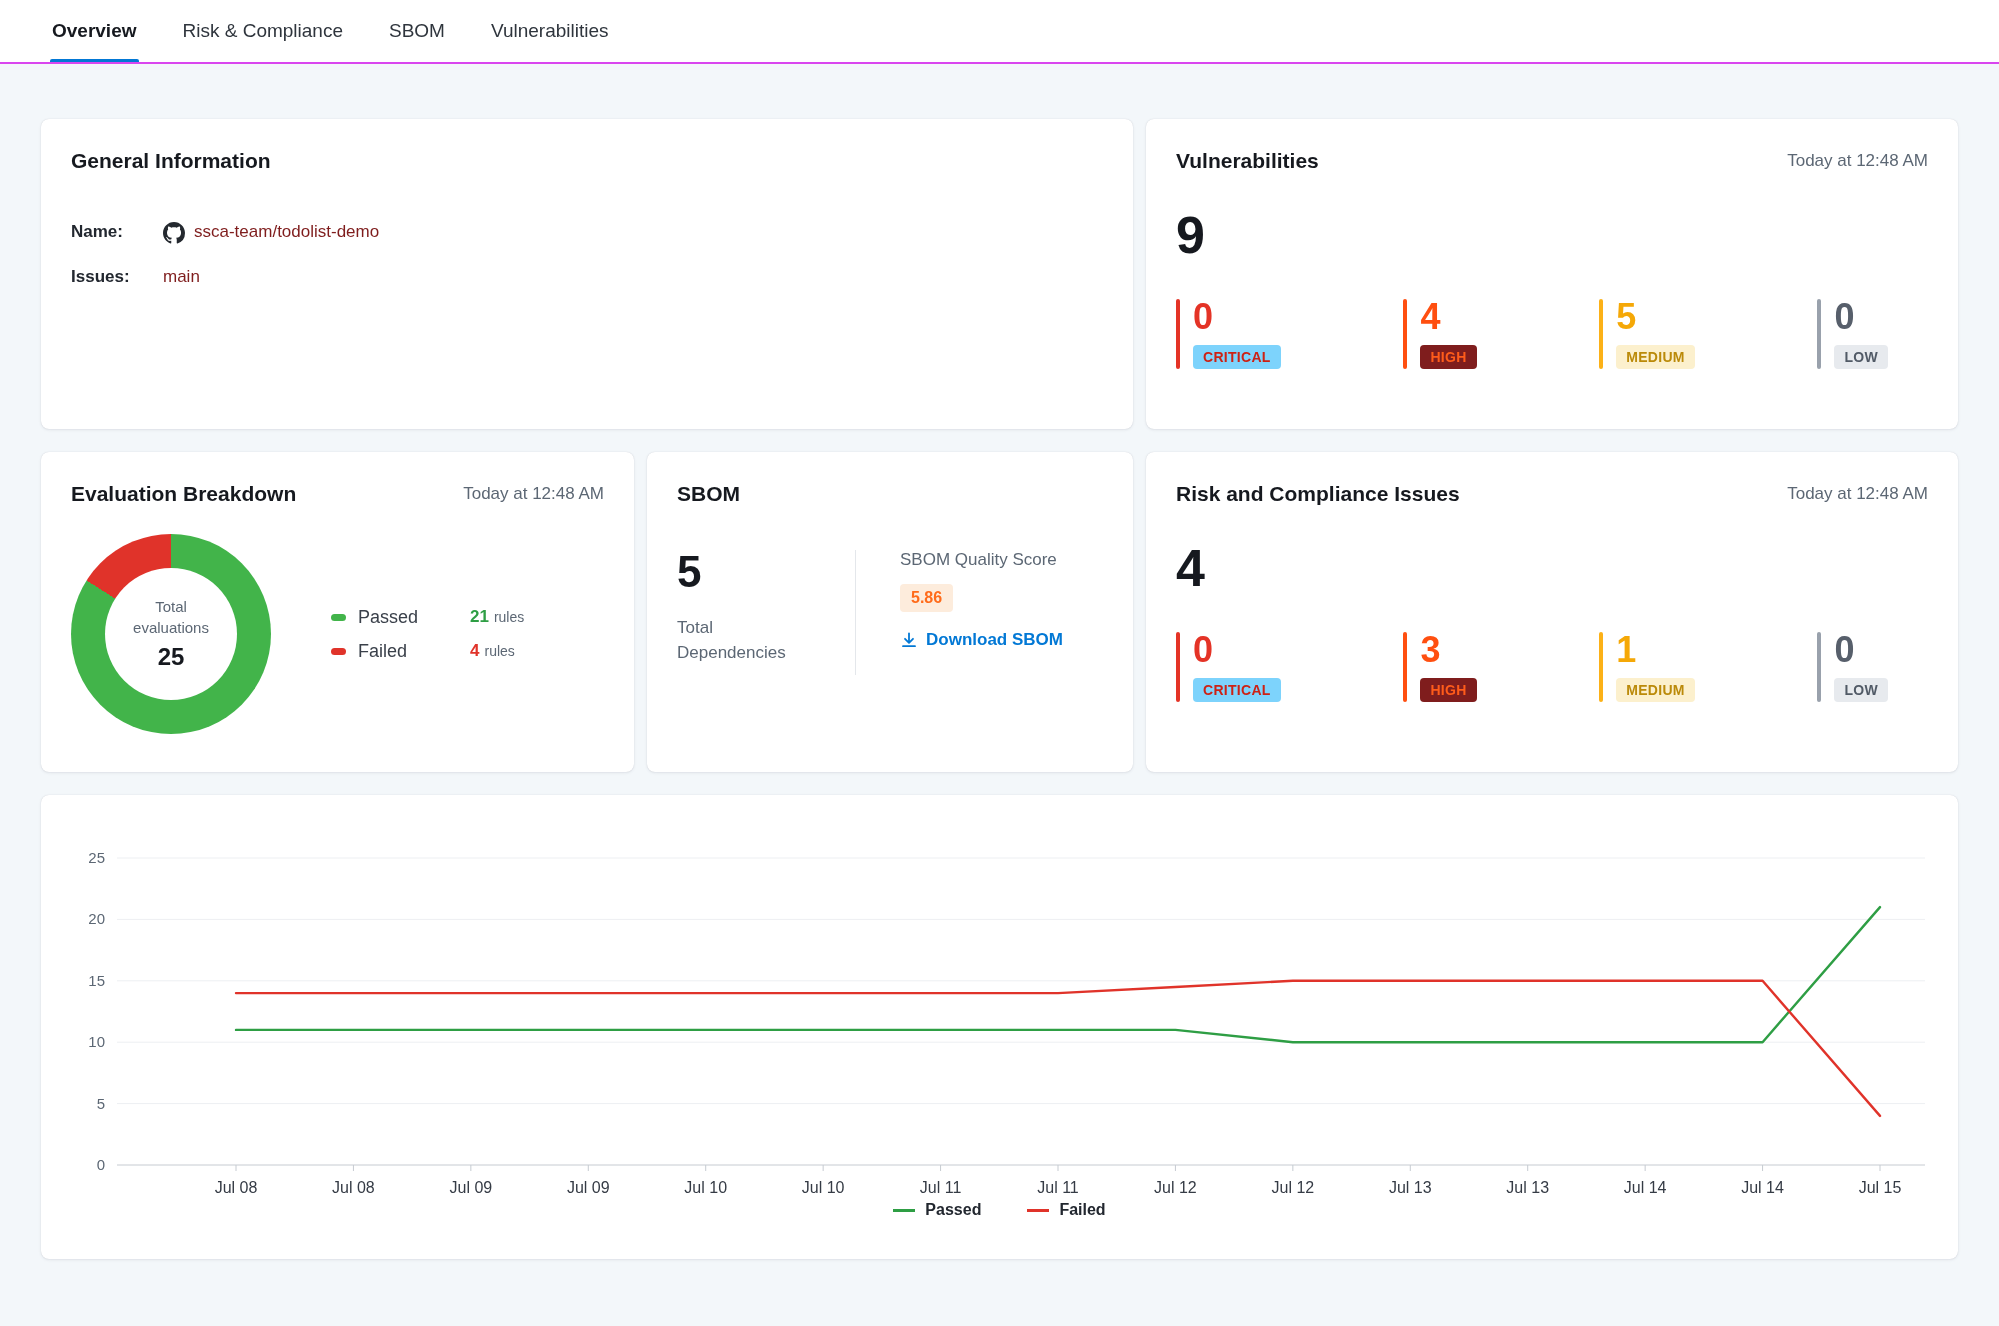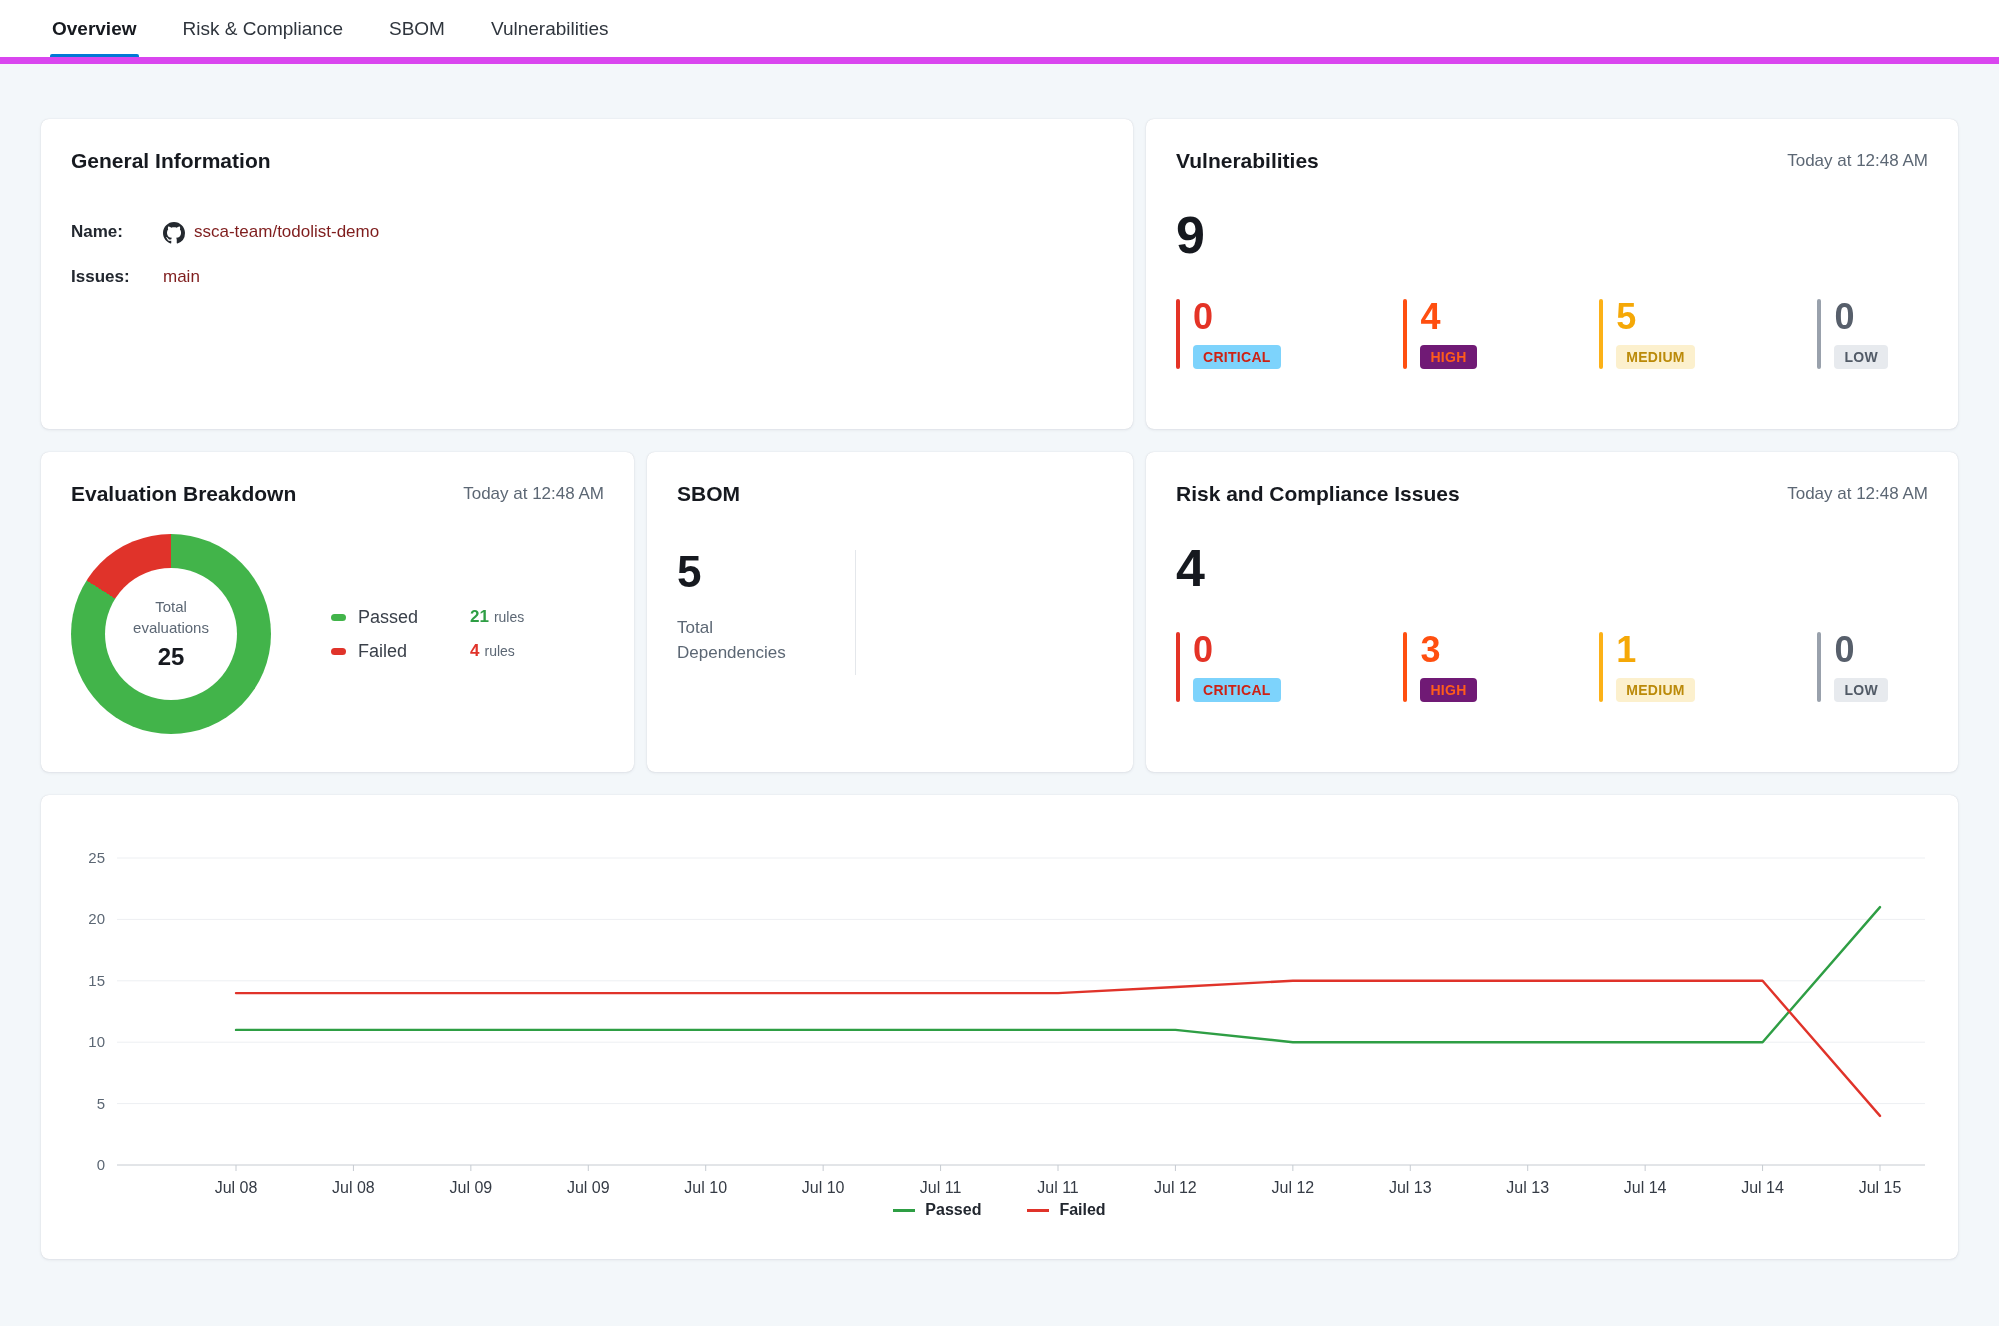--- a/index.html
+++ b/index.html
@@ -1,20 +1,20 @@
 <!DOCTYPE html>
 <html><head>
 <meta charset="utf-8">
 <style>
   * { margin:0; padding:0; box-sizing:border-box; }
   html, body { width:1999px; height:1326px; overflow:hidden; background:#f3f7fa;
     font-family:"Liberation Sans", sans-serif; color:#22272f; }
 
   
-  .tabbar { height:64px; background:#fff; border-bottom:7px solid #d946ef;
+  .tabbar { height:64px; background:#fff; border-bottom:2px solid #d946ef;
     display:flex; align-items:stretch; gap:42px; padding:0 50px; }
   .tab { display:flex; align-items:center; font-size:19px; color:#2f353d;
     cursor:pointer; position:relative; padding:0 2px; }
   .tab.active { font-weight:bold; color:#16191f; }
   .tab.active::after { content:''; position:absolute; left:0; right:0; bottom:0;
     height:3px; background:#0278d5; border-radius:2px 2px 0 0; }
 
   
   .content { padding:0 41px; }
   .row1 { margin-top:55px; display:grid; grid-template-columns:1092px 1fr; gap:13px; }
@@ -44,21 +44,21 @@
   
   .sev-row { margin-top:38px; display:flex; justify-content:space-between; width:712px; }
   .sev { display:flex; align-items:stretch; }
   .sev-bar { width:4px; border-radius:2px; margin-right:13px; }
   .sev-count { font-size:36px; font-weight:bold; line-height:1; }
   .sev-badge { display:inline-block; margin-top:10px; font-size:14px; font-weight:bold;
     padding:4px 10px; border-radius:4px; letter-spacing:.3px; }
   .c-crit .sev-bar { background:#e43326; }  .c-crit .sev-count { color:#e43326; }
   .c-crit .sev-badge { background:#7dd3fc; color:#cd2114; }
   .c-high .sev-bar { background:#ff4f10; }  .c-high .sev-count { color:#ff4f10; }
-  .c-high .sev-badge { background:#701a75; color:#ff5c1a; }
+  .c-high .sev-badge { background:#7f1d1d; color:#ff5c1a; }
   .c-med  .sev-bar { background:#fcb117; }  .c-med  .sev-count { color:#f5a807; }
   .c-med  .sev-badge { background:#fcf0cd; color:#bb8a09; }
   .c-low  .sev-bar { background:#99a1ac; }  .c-low  .sev-count { color:#575f6b; }
   .c-low  .sev-badge { background:#e7eaee; color:#515a66; }
 
   
   .eb-body { margin-top:28px; display:flex; align-items:center; gap:60px; }
   .donut { width:200px; height:200px; border-radius:50%;
     display:flex; align-items:center; justify-content:center; flex:none; }
   .donut-hole { width:132px; height:132px; border-radius:50%; background:#fff;
@@ -207,20 +207,34 @@
     <div class="card">
       <div class="card-head">
         <div class="card-title">SBOM</div>
       </div>
       <div class="sbom-body">
         <div class="sbom-left">
           <div class="sbom-total">5</div>
           <div class="sbom-total-label">Total Dependencies</div>
         </div>
         <div class="sbom-divider"></div>
+        <div class="sbom-right">
+          <div class="sbom-q-label">SBOM Quality Score</div>
+          <span class="score-badge">5.86</span>
+          <div class="download">
+            <span style="display:inline-flex;">
+              <svg width="18" height="18" viewBox="0 0 18 18" fill="none" stroke="#0278d5" stroke-width="1.8" stroke-linecap="round" stroke-linejoin="round" aria-hidden="true">
+                <path d="M9 2.5v8.5"></path>
+                  <path d="M5 7.8 9 11.8l4-4"></path>
+                  <path d="M3 15.2h12"></path>
+              </svg>
+            </span>
+            <span>Download SBOM</span>
+          </div>
+        </div>
       </div>
     </div>
 
     <div class="card">
       <div class="card-head">
         <div class="card-title">Risk and Compliance Issues</div>
         <div class="timestamp">Today at 12:48 AM</div>
       </div>
       <div class="big-total">4</div>
       <div class="sev-row">

